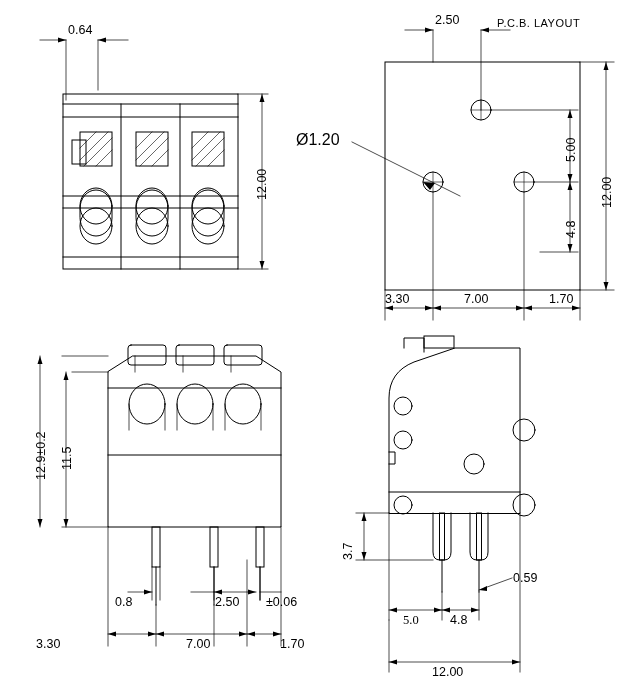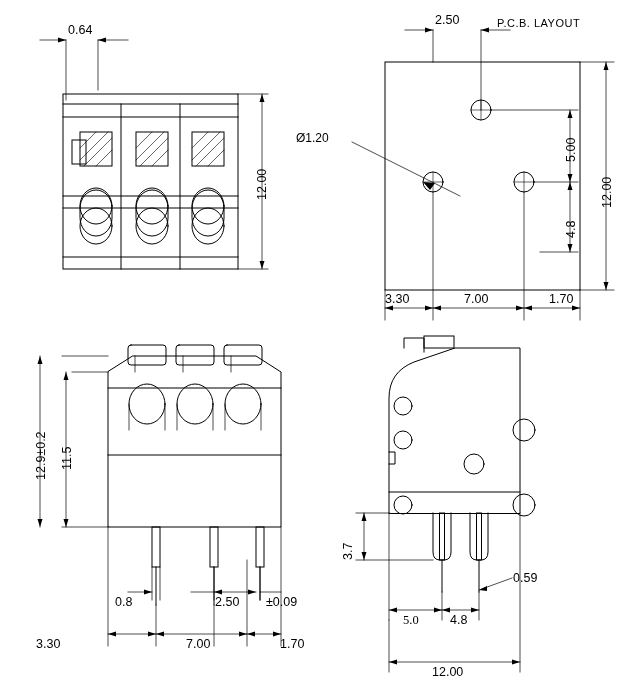--- a/index.html
+++ b/index.html
@@ -292,33 +292,33 @@
       </g>
     </g>
   </svg>
 
   <div class="lbl big" style="left:497px; top:18px;">P.C.B.  LAYOUT</div>
 
   <div class="lbl" style="left:68px; top:24px;">0.64</div>
   <div class="lbl vert" style="left:256px; top:200px;">12.00</div>
 
   <div class="lbl" style="left:435px; top:14px;">2.50</div>
-  <div class="lbl" style="left:296px; top:132px; font-size:12px;">Ø1.20</div>
+  <div class="lbl" style="left:296px; top:132px; font-size:16px;">Ø1.20</div>
   <div class="lbl vert" style="left:565px; top:162px;">5.00</div>
   <div class="lbl vert" style="left:565px; top:238px;">4.8</div>
   <div class="lbl vert" style="left:601px; top:208px;">12.00</div>
   <div class="lbl" style="left:385px; top:293px;">3.30</div>
   <div class="lbl" style="left:464px; top:293px;">7.00</div>
   <div class="lbl" style="left:549px; top:293px;">1.70</div>
 
   <div class="lbl vert" style="left:35px; top:480px;">12.9±0.2</div>
   <div class="lbl vert" style="left:61px; top:470px;">11.5</div>
   <div class="lbl" style="left:115px; top:596px;">0.8</div>
   <div class="lbl" style="left:215px; top:596px;">2.50</div>
-  <div class="lbl" style="left:266px; top:596px;">±0.09</div>
+  <div class="lbl" style="left:266px; top:596px;">±0.06</div>
   <div class="lbl" style="left:36px; top:638px;">3.30</div>
   <div class="lbl" style="left:186px; top:638px;">7.00</div>
   <div class="lbl" style="left:280px; top:638px;">1.70</div>
 
   <div class="lbl vert" style="left:342px; top:560px;">3.7</div>
   <div class="lbl" style="left:513px; top:572px;">0.59</div>
   <div class="lbl" style="left:403px; top:614px;font-family:Liberation Serif, serif;">5.0</div>
   <div class="lbl" style="left:450px; top:614px;">4.8</div>
   <div class="lbl" style="left:432px; top:666px;">12.00</div>
 

